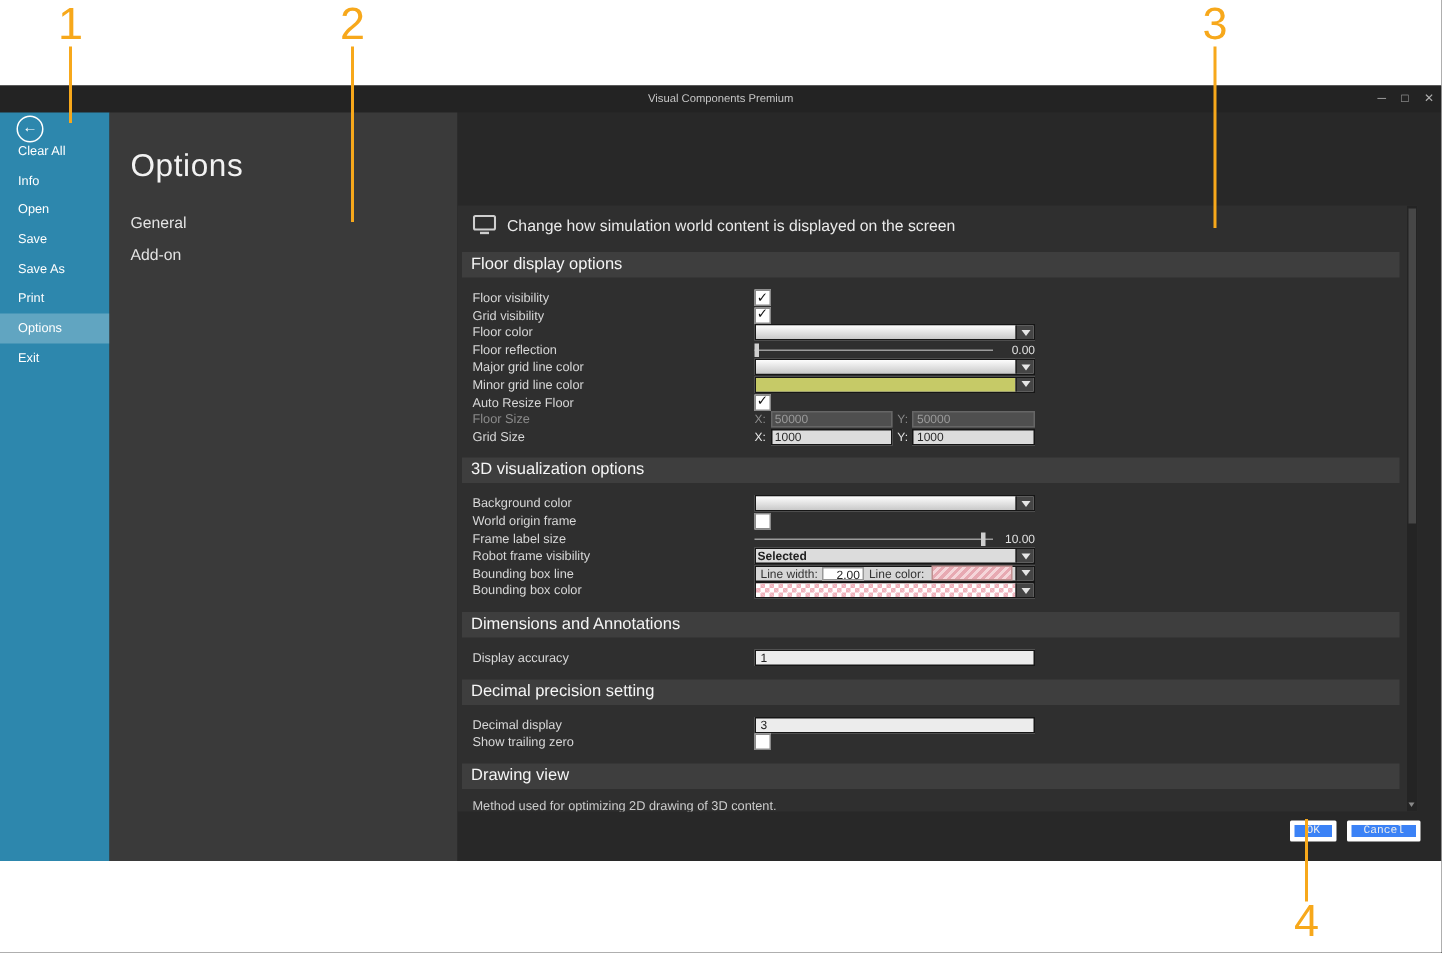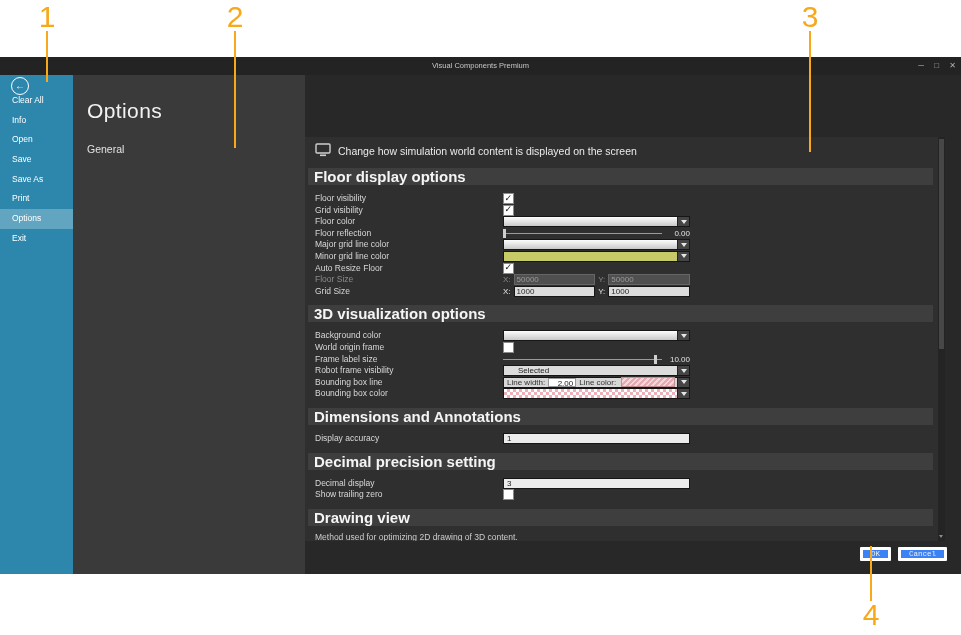--- a/index.html
+++ b/index.html
@@ -38,37 +38,37 @@
   .nav-item { height:21px; line-height:21px; padding-left:14px; font-size:10.5px; color:#e3e3e3; }
   .nav-item.selected { background:var(--accent); color:#fff; }
 
   
   .content { position:absolute; left:305px; top:18px; right:0; bottom:0; background:#282828; }
   .panel { position:absolute; left:0; top:62px; width:640px; height:404px; background:#2f2f2f; overflow:hidden; }
   .panel-header { position:relative; height:26px; }
   .ph-icon { position:absolute; left:10px; top:6px; }
   .ph-text { position:absolute; left:33px; top:8px; font-size:10.5px; color:#eaeaea; }
   .sections { position:absolute; left:3px; right:12px; top:31px; }
-  .sec-bar { height:17px; line-height:17px; background:#3e3e3e; color:#f5f5f5; font-size:15px;
-             font-weight:bold; padding-left:6px; }
+  .sec-bar { height:17px; line-height:17px; background:#3e3e3e; color:#f5f5f5; font-size:11px;
+             font-weight:normal; padding-left:6px; }
   .rows { margin:8px 0; }
   .row { position:relative; height:11.6px; }
   .row-label { font-size:8.5px; line-height:11.6px; color:#d8d8d8; padding-left:7px; white-space:nowrap; }
   .row-label.disabled { color:#8b8b8b; }
   .ctrl { position:absolute; left:195px; top:0; width:187px; height:11px; }
   .sec-note { font-size:8.5px; color:#cccccc; padding-left:7px; margin-top:6px; }
 
   
   .checkbox { position:relative; display:inline-block; width:9px; height:9px; background:#fff;
               border:1px solid #8a8a8a; vertical-align:top; }
   .checkbox.checked::after { content:"✓"; position:absolute; left:0.5px; top:-1.5px; font-size:9px;
               color:#141414; line-height:10px; }
 
   .dropdown { display:flex; height:11px; width:100%; border:1px solid #161616; box-sizing:border-box; background:#dcdcdc; }
-  .dd-field { flex:1; font-size:8px; line-height:9px; color:#222; padding-left:14px; overflow:hidden; }
+  .dd-field { flex:1; font-size:8px; line-height:9px; color:#222; padding-left:1px; overflow:hidden;font-weight:bold; }
   .swatch { flex:1; }
   .swatch.light { background:linear-gradient(#fdfdfd,#c9c9c9); }
   .swatch.olive { background:var(--minor-grid); }
   .swatch.checker-pink { background-color:#fff;
       background-image:linear-gradient(45deg,var(--bounding-pink) 25%,transparent 25%,transparent 75%,var(--bounding-pink) 75%),
                        linear-gradient(45deg,var(--bounding-pink) 25%,transparent 25%,transparent 75%,var(--bounding-pink) 75%);
       background-size:6px 6px; background-position:0 0,3px 3px; }
   .dd-arrow { width:11px; background:#454545; border-left:1px solid #222; display:flex; align-items:center;
               justify-content:center; flex:0 0 11px; }
   .tri { width:0; height:0; border-left:3px solid transparent; border-right:3px solid transparent; border-top:4px solid #e6e6e6; }
@@ -146,20 +146,21 @@
           <div class="bs-item">Print</div>
           <div class="bs-item active">Options</div>
           <div class="bs-item">Exit</div>
         </div>
     </div>
 
     <div class="nav-panel">
       <div class="nav-title">Options</div>
       <div class="nav-list">
           <div class="nav-item">General</div>
+          <div class="nav-item">Add-on</div>
         </div>
     </div>
 
     <div class="content">
       <div class="panel">
         <div class="panel-header">
           <svg class="ph-icon" width="16" height="14" viewBox="0 0 16 14">
             <rect x="1" y="1" width="14" height="9" rx="1" fill="none" stroke="#cfcfcf" stroke-width="1.4"></rect>
             <rect x="5" y="11.5" width="6" height="1.6" fill="#cfcfcf"></rect>
           </svg>

